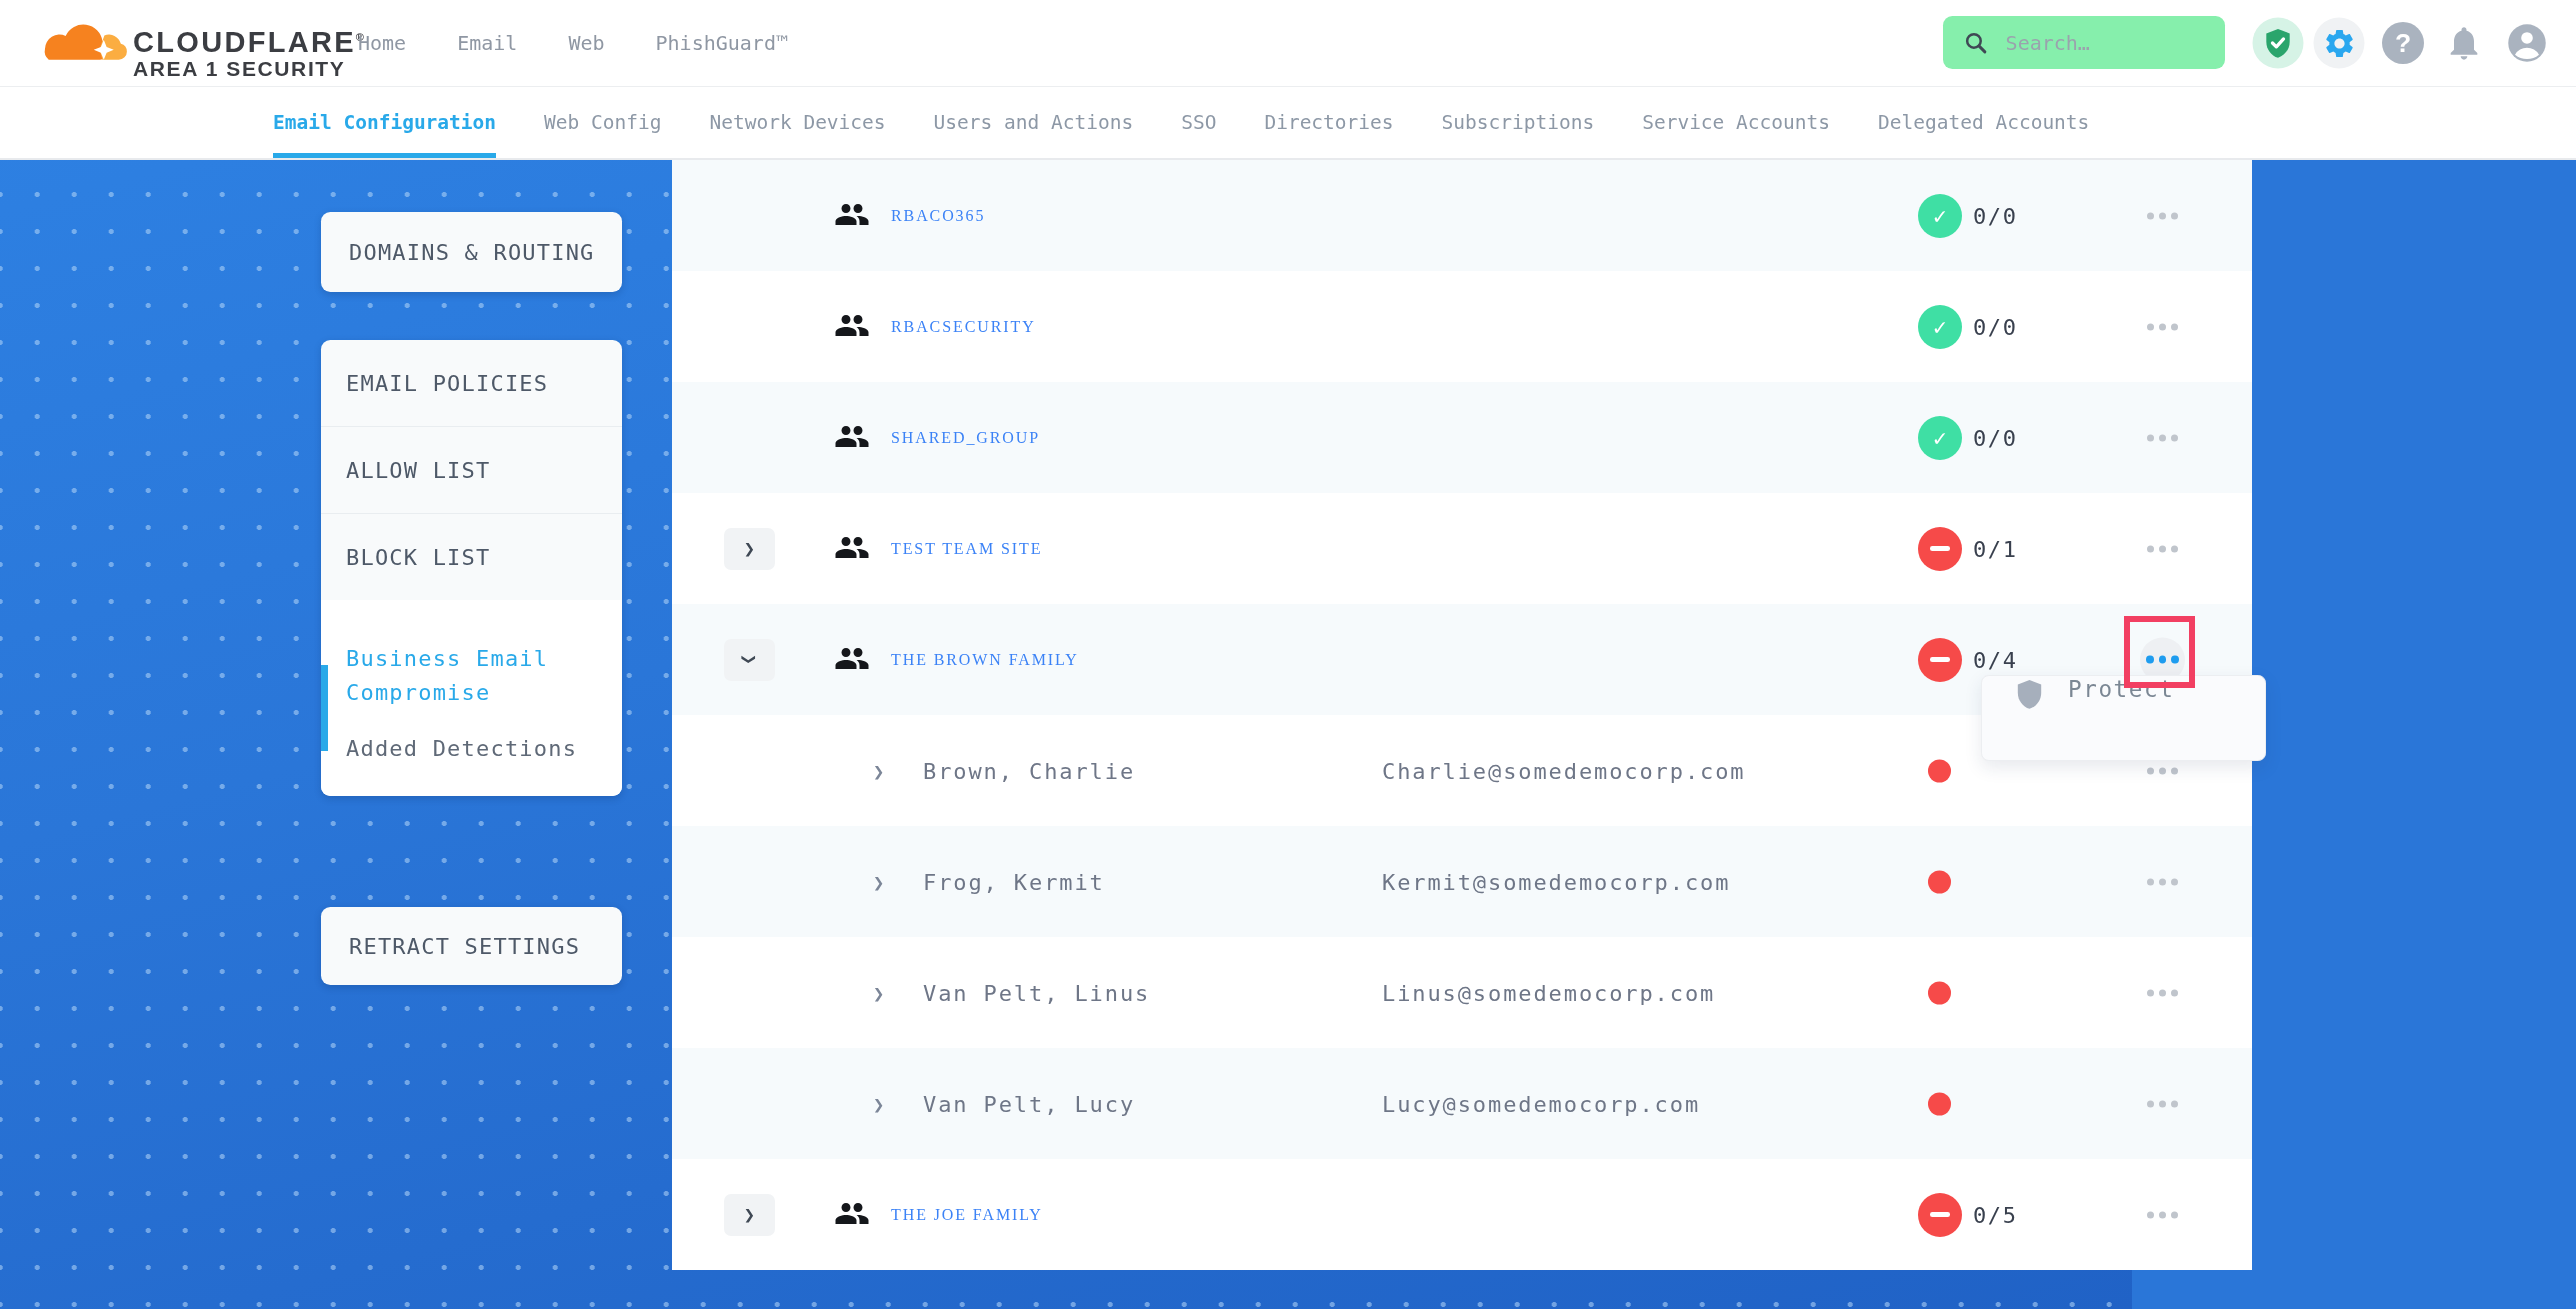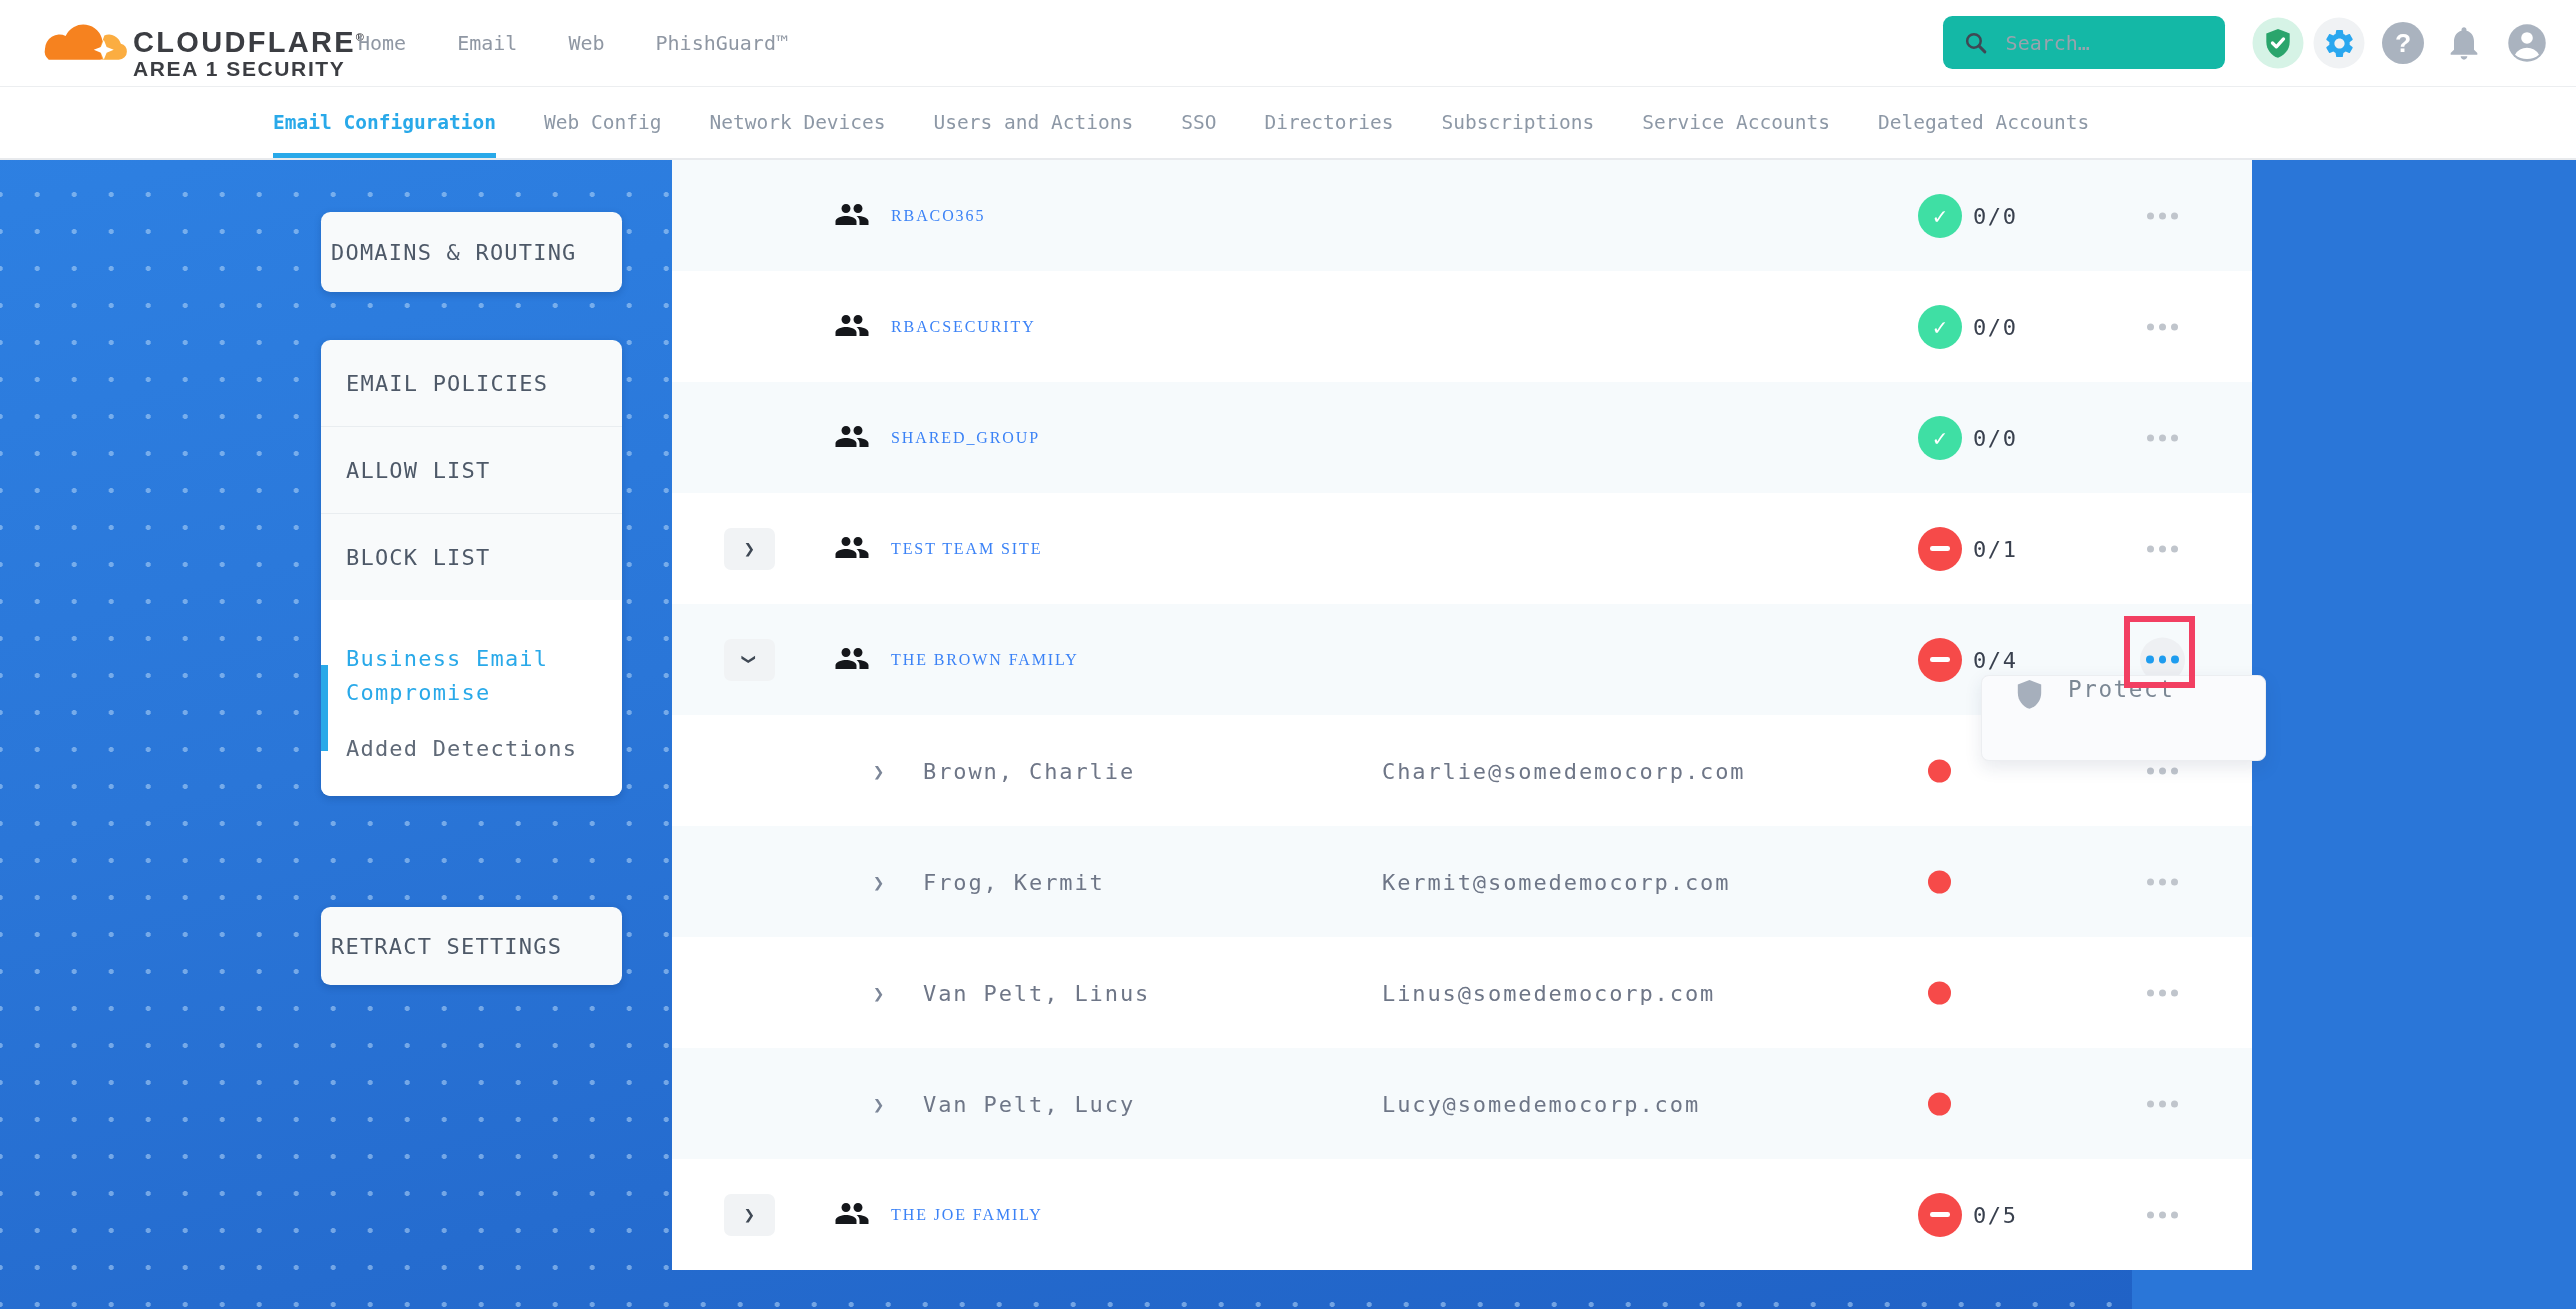--- a/index.html
+++ b/index.html
@@ -15,21 +15,21 @@
   .header{position:absolute;left:0;top:0;width:2576px;height:86px;background:#ffffff;
           border-bottom:1.6px solid #eceef0;z-index:30;}
   .logo{position:absolute;left:30px;top:4.7px;display:flex;align-items:flex-start;}
   .logo svg{width:100px;height:72px;}
   .logo-text{margin-left:3.1px;margin-top:17px;font-family:"Liberation Sans",sans-serif;color:#3b3d42;}
   .logo-brand{font-size:29px;font-weight:bold;letter-spacing:2.3px;line-height:30px;}
   .logo-brand sup{font-size:11px;letter-spacing:0;}
   .logo-sub{font-size:21px;font-weight:bold;letter-spacing:1.6px;line-height:25px;}
   .main-nav{position:absolute;left:358px;top:0;height:86px;display:flex;align-items:center;gap:51px;}
   .nav-link{font-size:20px;color:#8f97a3;cursor:pointer;}
-  .search-box{position:absolute;left:1943px;top:16.3px;width:282px;height:53px;background:#14b8a6;
+  .search-box{position:absolute;left:1943px;top:16.3px;width:282px;height:53px;background:#86efac;
               border-radius:9.3px;display:flex;align-items:center;padding:0 20px;box-sizing:border-box;}
   .search-box svg{flex:0 0 auto;}
   .search-box input{border:none;outline:none;background:transparent;margin-left:15.6px;width:100%;
               font-family:"DejaVu Sans Mono",monospace;font-size:20px;color:#3f4854;}
   .search-box input::placeholder{color:#9aa3ad;}
   .hicon{position:absolute;top:43px;transform:translate(-50%,-50%);display:flex;
          align-items:center;justify-content:center;cursor:pointer;}
   .circle-bg{border-radius:50%;display:flex;align-items:center;justify-content:center;}
   .qmark{width:42px;height:42px;background:#aab3bf;color:#ffffff;border-radius:50%;
          font-family:"Liberation Sans",sans-serif;font-size:26.5px;font-weight:bold;
@@ -41,21 +41,21 @@
           border-bottom:2.3px solid #e8eaed;z-index:29;}
   .tab{display:flex;align-items:center;font-size:19.5px;color:#8d98a6;cursor:pointer;
        border-bottom:5.4px solid transparent;box-sizing:border-box;padding-top:5.4px;}
   .tab.active{color:#29a9e9;border-bottom-color:#29a9e9;font-weight:bold;}
 
   
   .side-card{position:absolute;left:321px;width:301px;background:#f8fafb;border-radius:9.3px;
              box-shadow:0 2.3px 7.8px rgba(15,45,95,.22);overflow:hidden;z-index:5;}
   #card-domains{top:212px;height:80px;display:flex;align-items:center;}
   #card-retract{top:907px;height:78px;display:flex;align-items:center;}
-  .side-title{padding-left:10px;font-size:22px;letter-spacing:1.2px;color:#4e5968;}
+  .side-title{padding-left:28px;font-size:22px;letter-spacing:1.2px;color:#4e5968;}
   #card-policies{top:340px;}
   .side-item{height:86px;display:flex;align-items:center;padding-left:25px;font-size:22px;
              letter-spacing:1.2px;color:#4e5968;cursor:pointer;}
   .side-item + .side-item{border-top:1.6px solid #e9edf0;}
   .enhanced{background:#ffffff;position:relative;padding:20px 25px 30px 25px;}
   .enh-title{font-family:"Liberation Sans",sans-serif;font-weight:bold;font-size:24px;
              letter-spacing:2.3px;color:#16181c;line-height:35px;width:233px;}
   .det-item{font-size:22px;letter-spacing:1.2px;line-height:34px;margin-top:22px;cursor:pointer;}
   .det-item.active{color:#29a9e9;}
   .det-item.inactive{color:#5f6977;}

